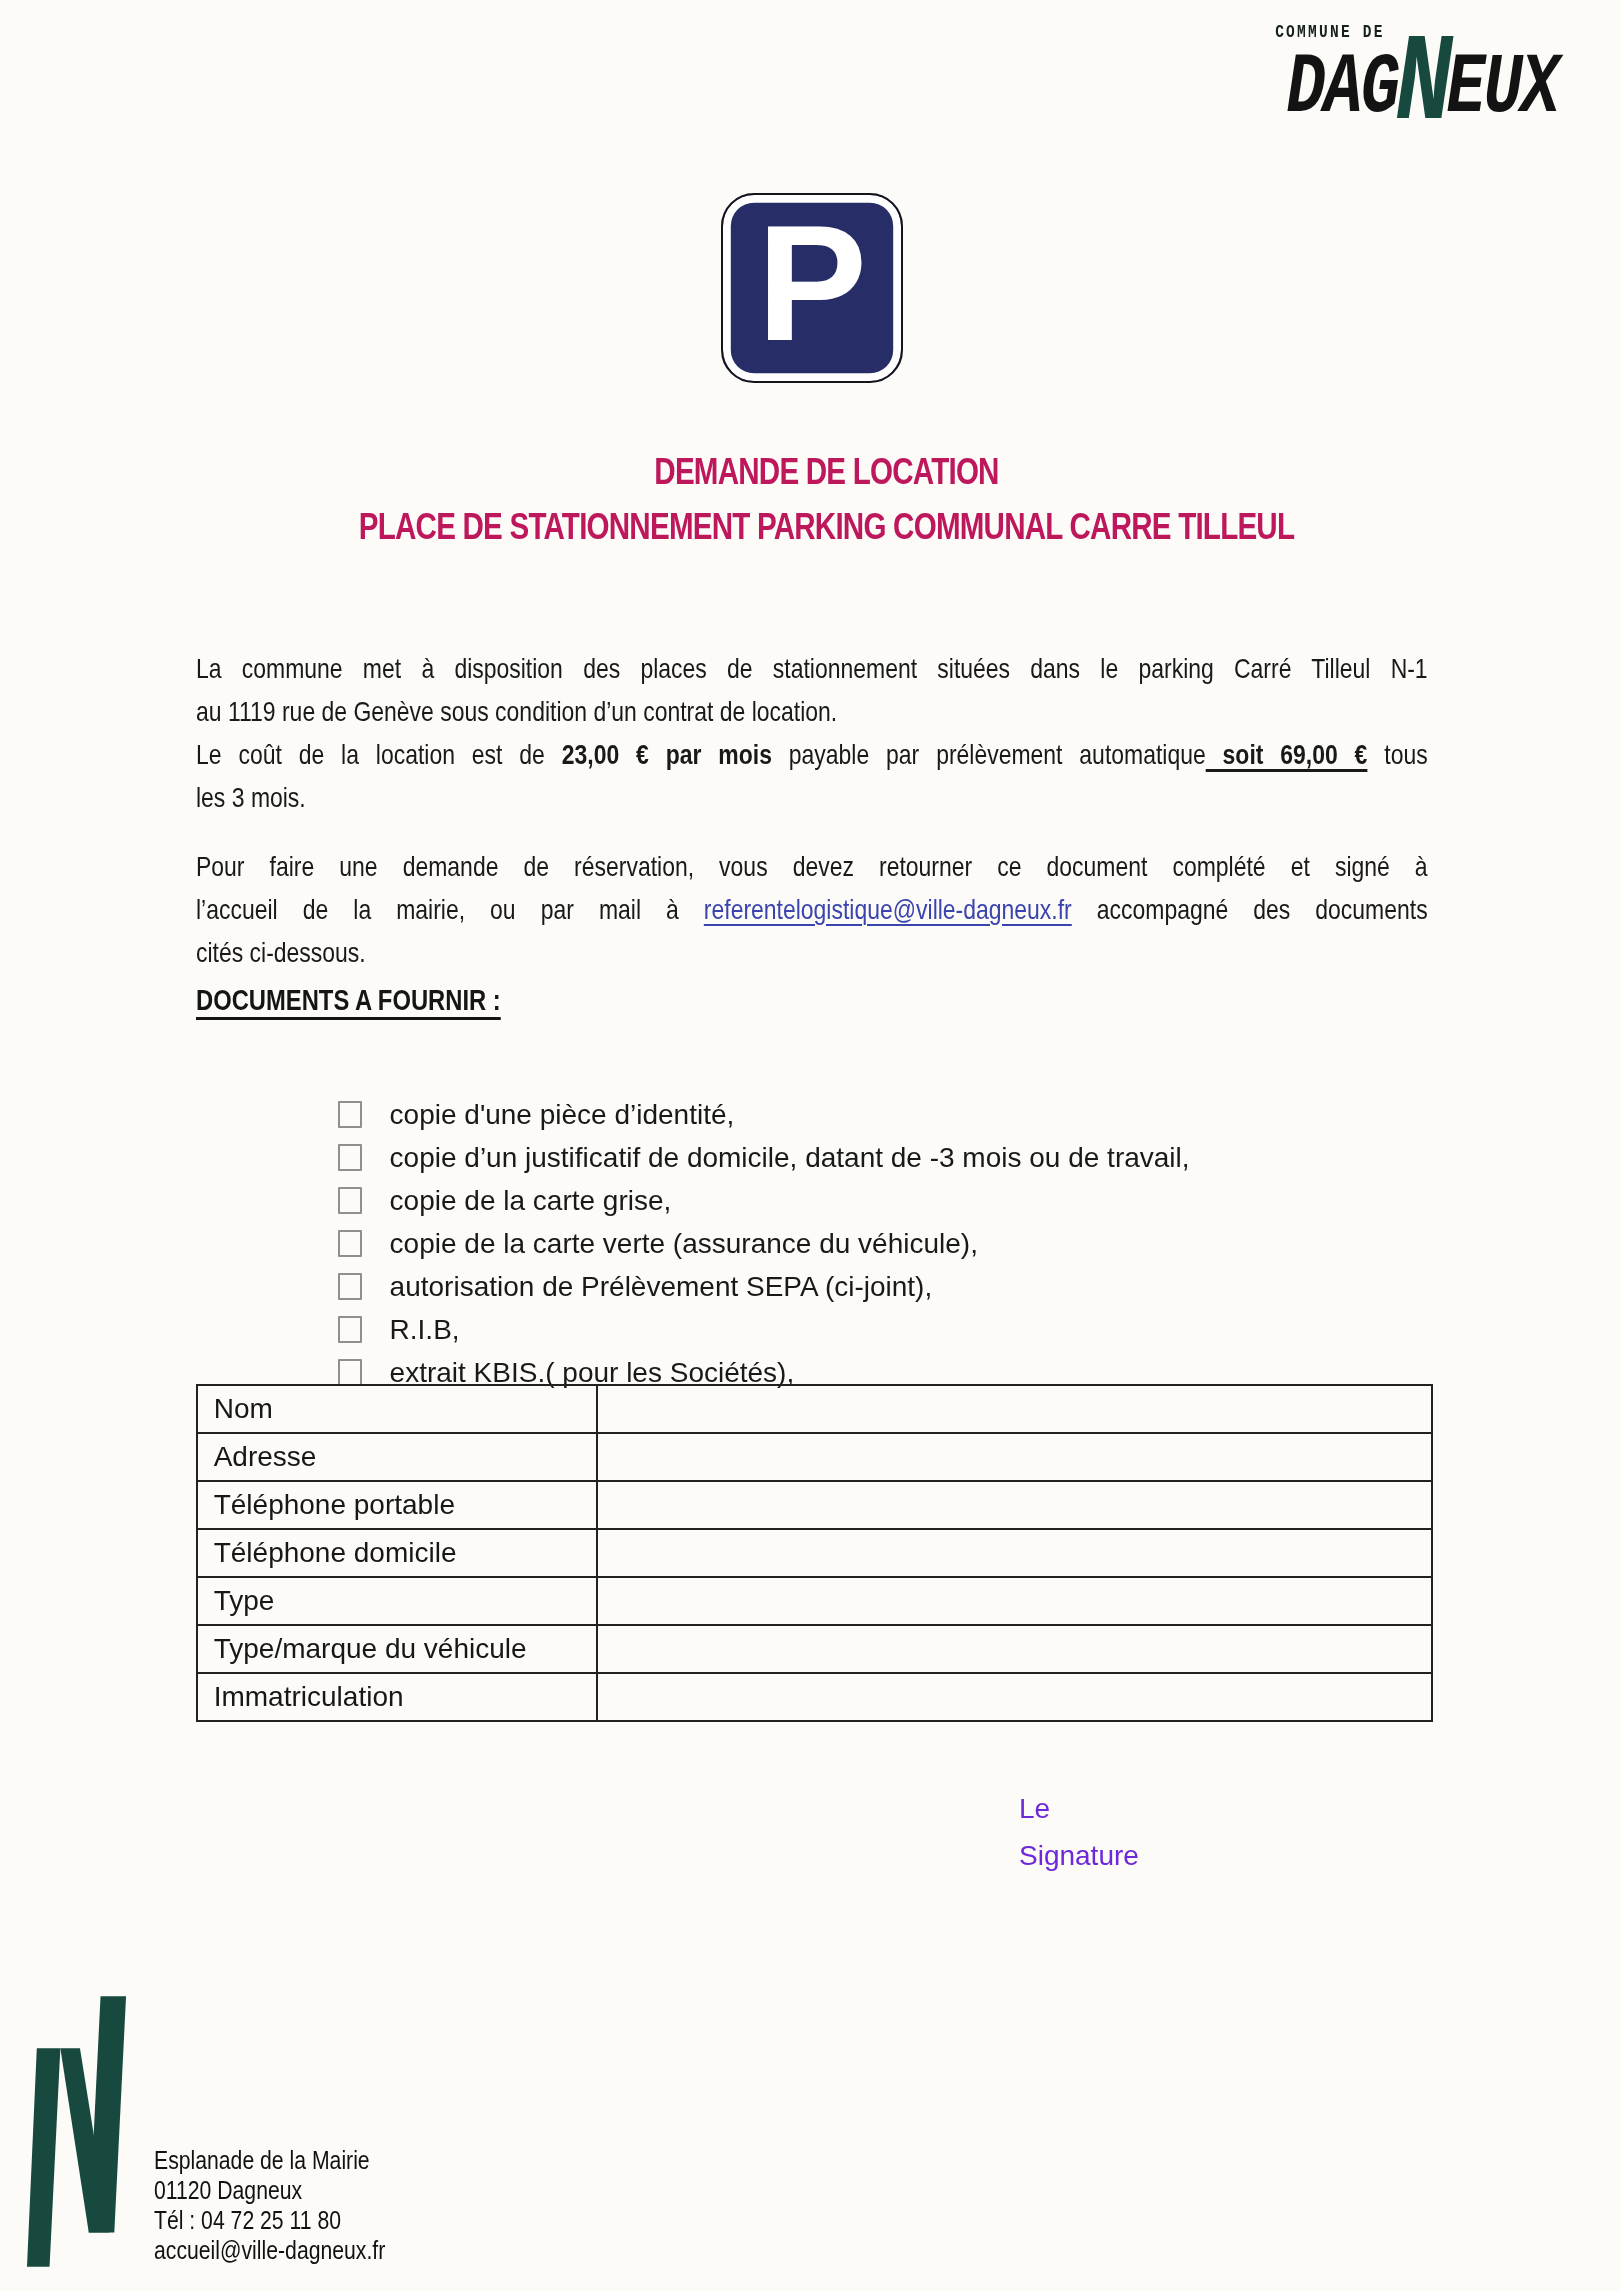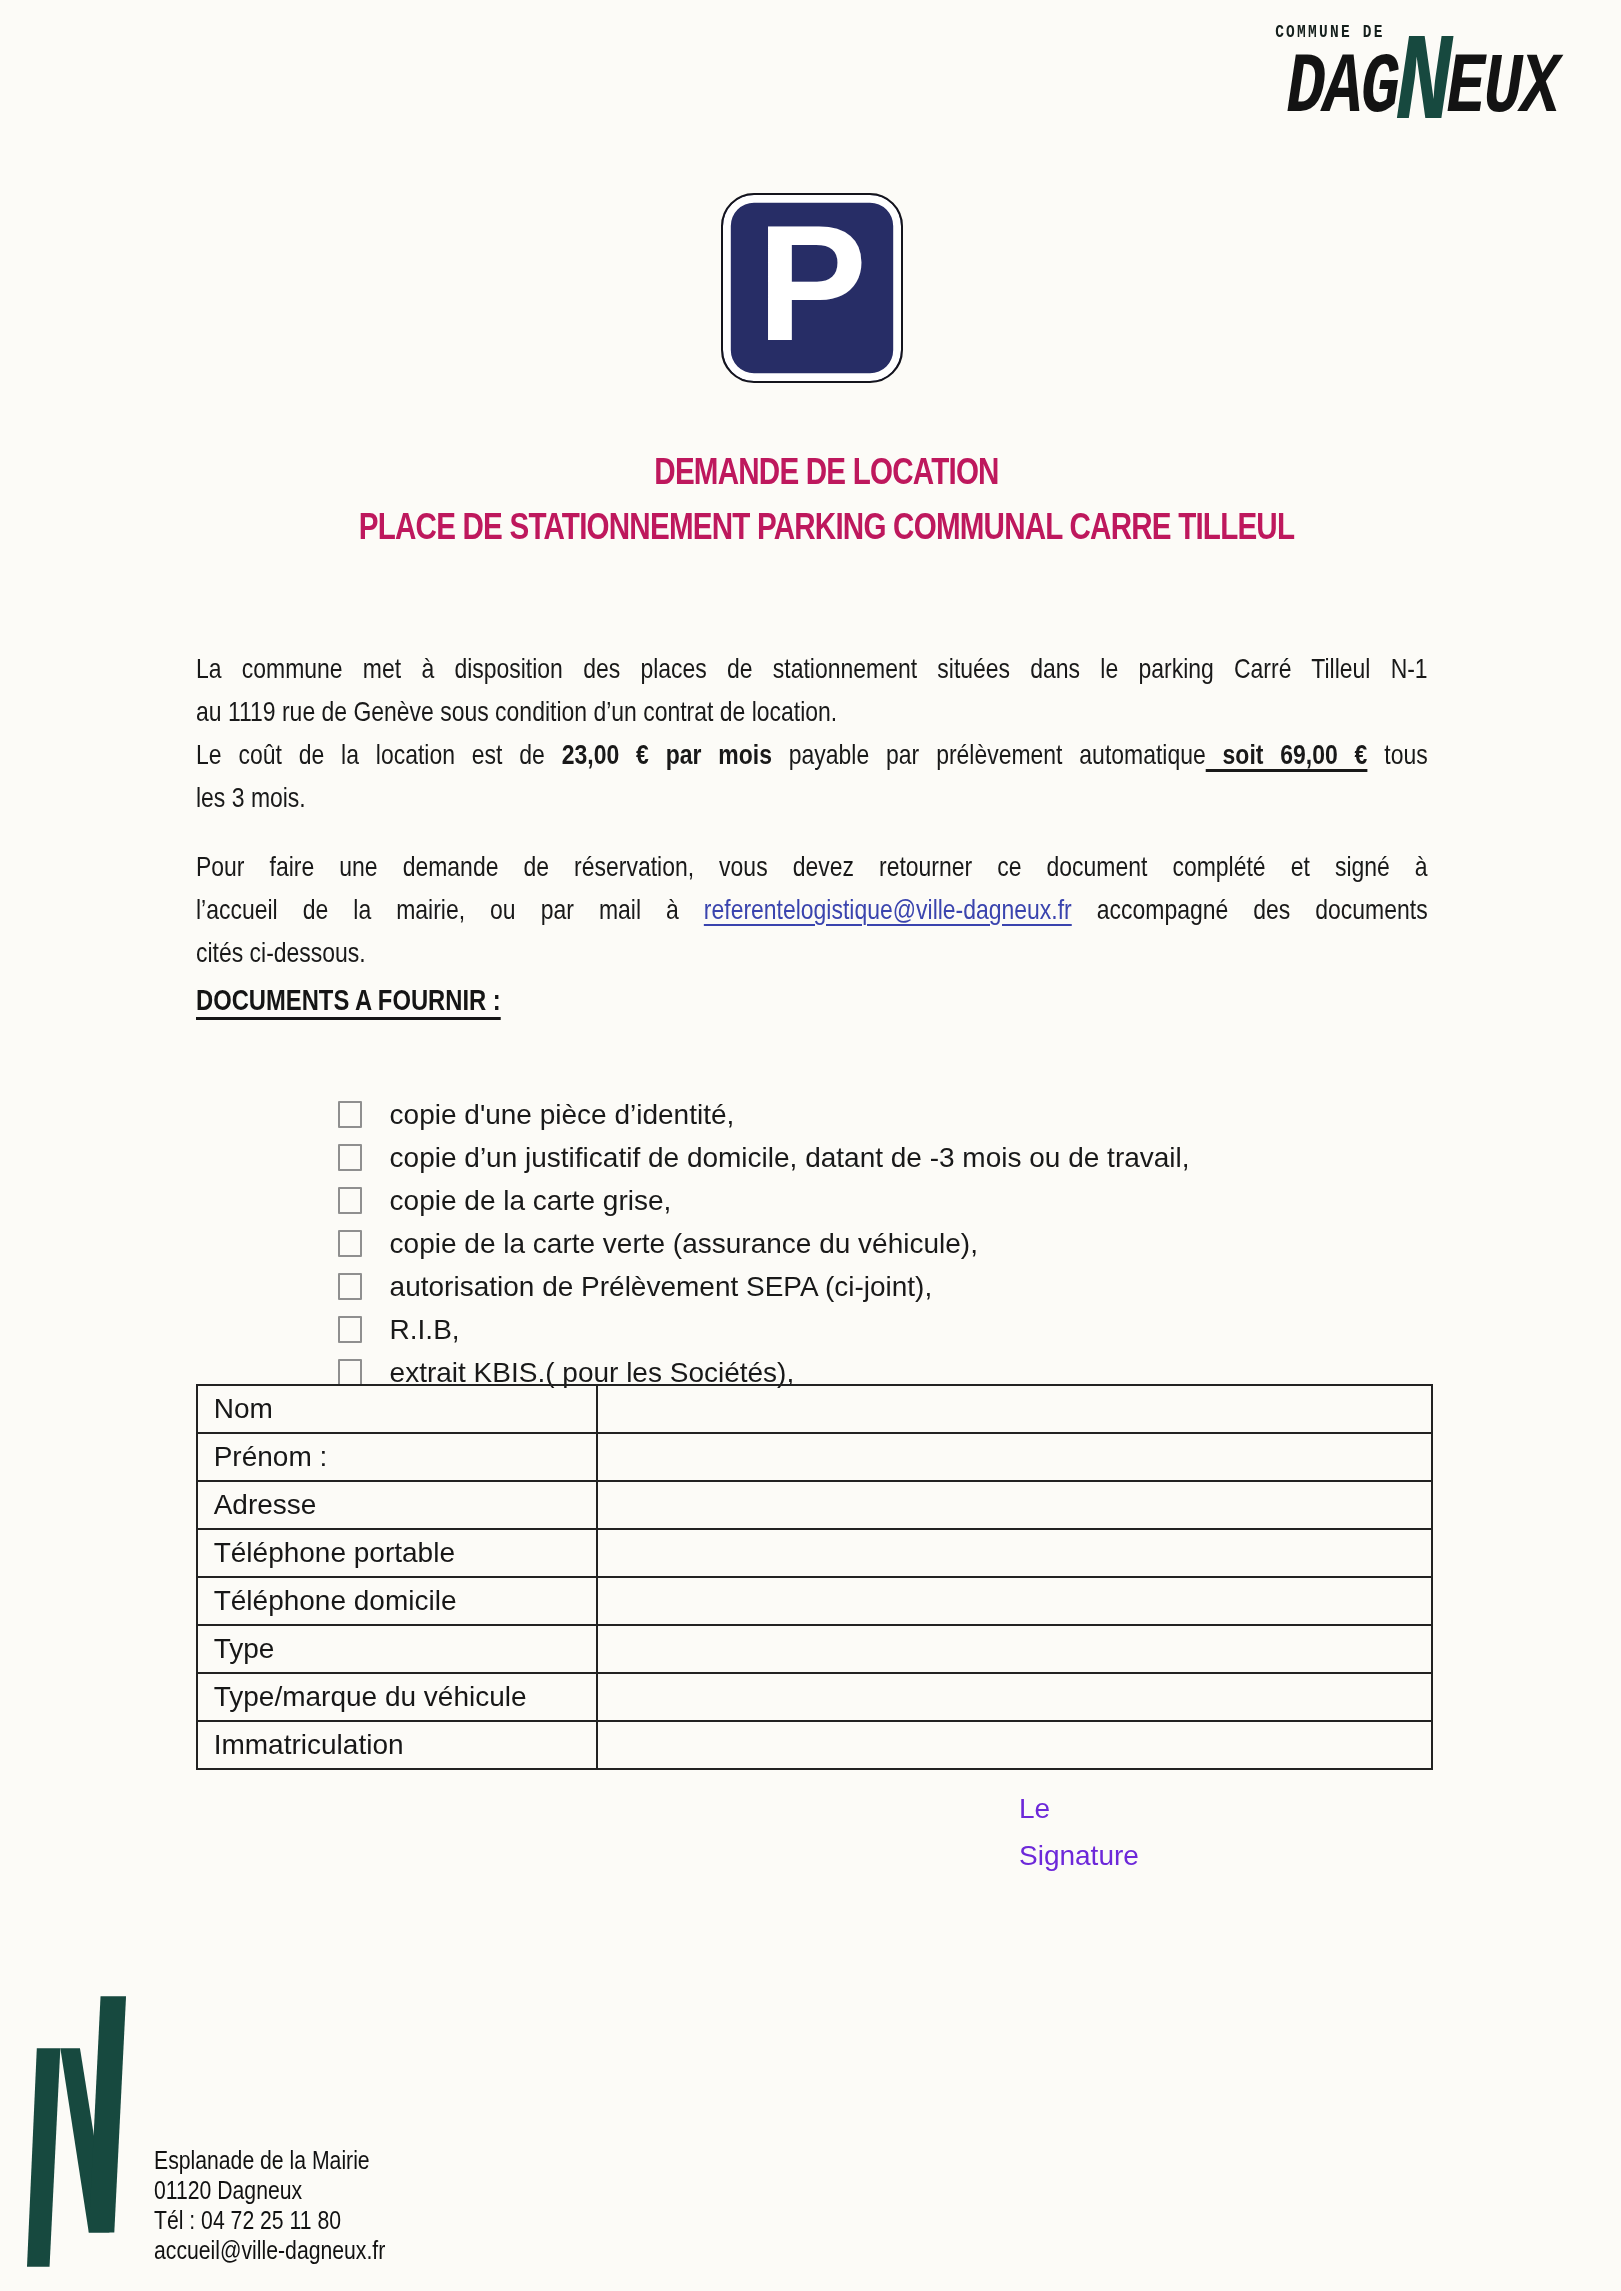--- a/index.html
+++ b/index.html
@@ -123,24 +123,20 @@
     </div>
   </div>
 
   <table class="form-table">
     <tbody>
         <tr>
       <td class="lbl">Nom</td>
       <td class="val"></td>
     </tr>
     <tr>
-      <td class="lbl">Prénom :</td>
-      <td class="val"></td>
-    </tr>
-    <tr>
       <td class="lbl">Adresse</td>
       <td class="val"></td>
     </tr>
     <tr>
       <td class="lbl">Téléphone portable</td>
       <td class="val"></td>
     </tr>
     <tr>
       <td class="lbl">Téléphone domicile</td>
       <td class="val"></td>

